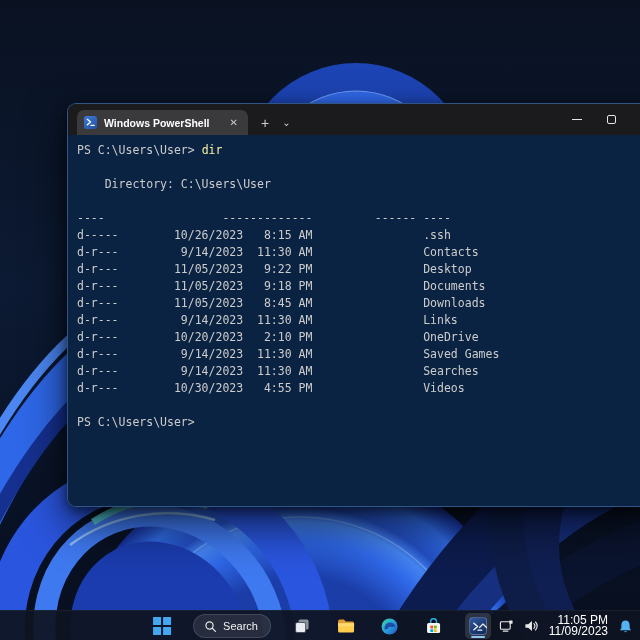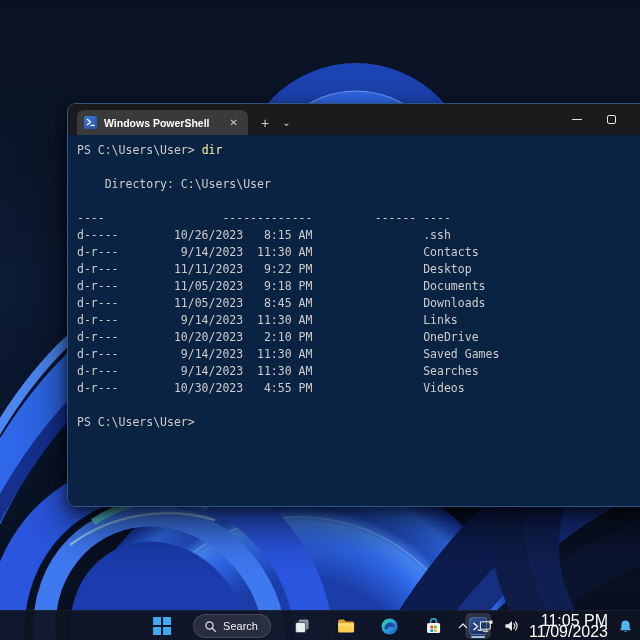--- a/index.html
+++ b/index.html
@@ -92,21 +92,21 @@
     width:18px; height:18px; border-radius:4px;
     background:linear-gradient(150deg,#33589f 0%,#1d3a71 60%,#152b56 100%);
     border:1px solid rgba(160,190,230,0.35);
     display:flex; align-items:center; justify-content:center;
   }
   .tray {
     position:absolute; right:5px; top:0; height:30px;
     display:flex; align-items:center; gap:6px;
   }
   .tray-btn { display:flex; align-items:center; justify-content:center; padding:2px; border-radius:4px; }
-  .clock { text-align:right; color:#ffffff; font-size:16px; line-height:11.5px; padding:0 2px; }
+  .clock { text-align:right; color:#ffffff; font-size:12px; line-height:11.5px; padding:0 2px; }
 </style>
 </head>
 <body>
 <div class="desktop">
 
   <svg class="wallpaper" width="640" height="640" viewBox="0 0 640 640">
     <defs>
       <linearGradient id="bg" x1="0" y1="0" x2="0" y2="1">
         <stop offset="0" stop-color="#0a1222"></stop>
         <stop offset="0.45" stop-color="#0c1a33"></stop>
@@ -174,21 +174,21 @@
       </div>
     </div>
     <div class="terminal" style="background: rgb(11, 35, 66); color: rgb(204, 204, 204);">
         <div class="tline"><span>PS C:\Users\User&gt; </span><span class="cmd" style="color: rgb(245, 241, 160);">dir</span></div>
         <div class="tline"><span> </span></div>
         <div class="tline"><span>    Directory: C:\Users\User</span></div>
         <div class="tline"><span> </span></div>
         <div class="tline"><span>----                 -------------         ------ ----</span></div>
         <div class="tline"><span>d-----        10/26/2023   8:15 AM                .ssh</span></div>
         <div class="tline"><span>d-r---         9/14/2023  11:30 AM                Contacts</span></div>
-        <div class="tline"><span>d-r---        11/11/2023   9:22 PM                Desktop</span></div>
+        <div class="tline"><span>d-r---        11/05/2023   9:22 PM                Desktop</span></div>
         <div class="tline"><span>d-r---        11/05/2023   9:18 PM                Documents</span></div>
         <div class="tline"><span>d-r---        11/05/2023   8:45 AM                Downloads</span></div>
         <div class="tline"><span>d-r---         9/14/2023  11:30 AM                Links</span></div>
         <div class="tline"><span>d-r---        10/20/2023   2:10 PM                OneDrive</span></div>
         <div class="tline"><span>d-r---         9/14/2023  11:30 AM                Saved Games</span></div>
         <div class="tline"><span>d-r---         9/14/2023  11:30 AM                Searches</span></div>
         <div class="tline"><span>d-r---        10/30/2023   4:55 PM                Videos</span></div>
         <div class="tline"><span> </span></div>
         <div class="tline"><span>PS C:\Users\User&gt;</span></div>
       </div>

